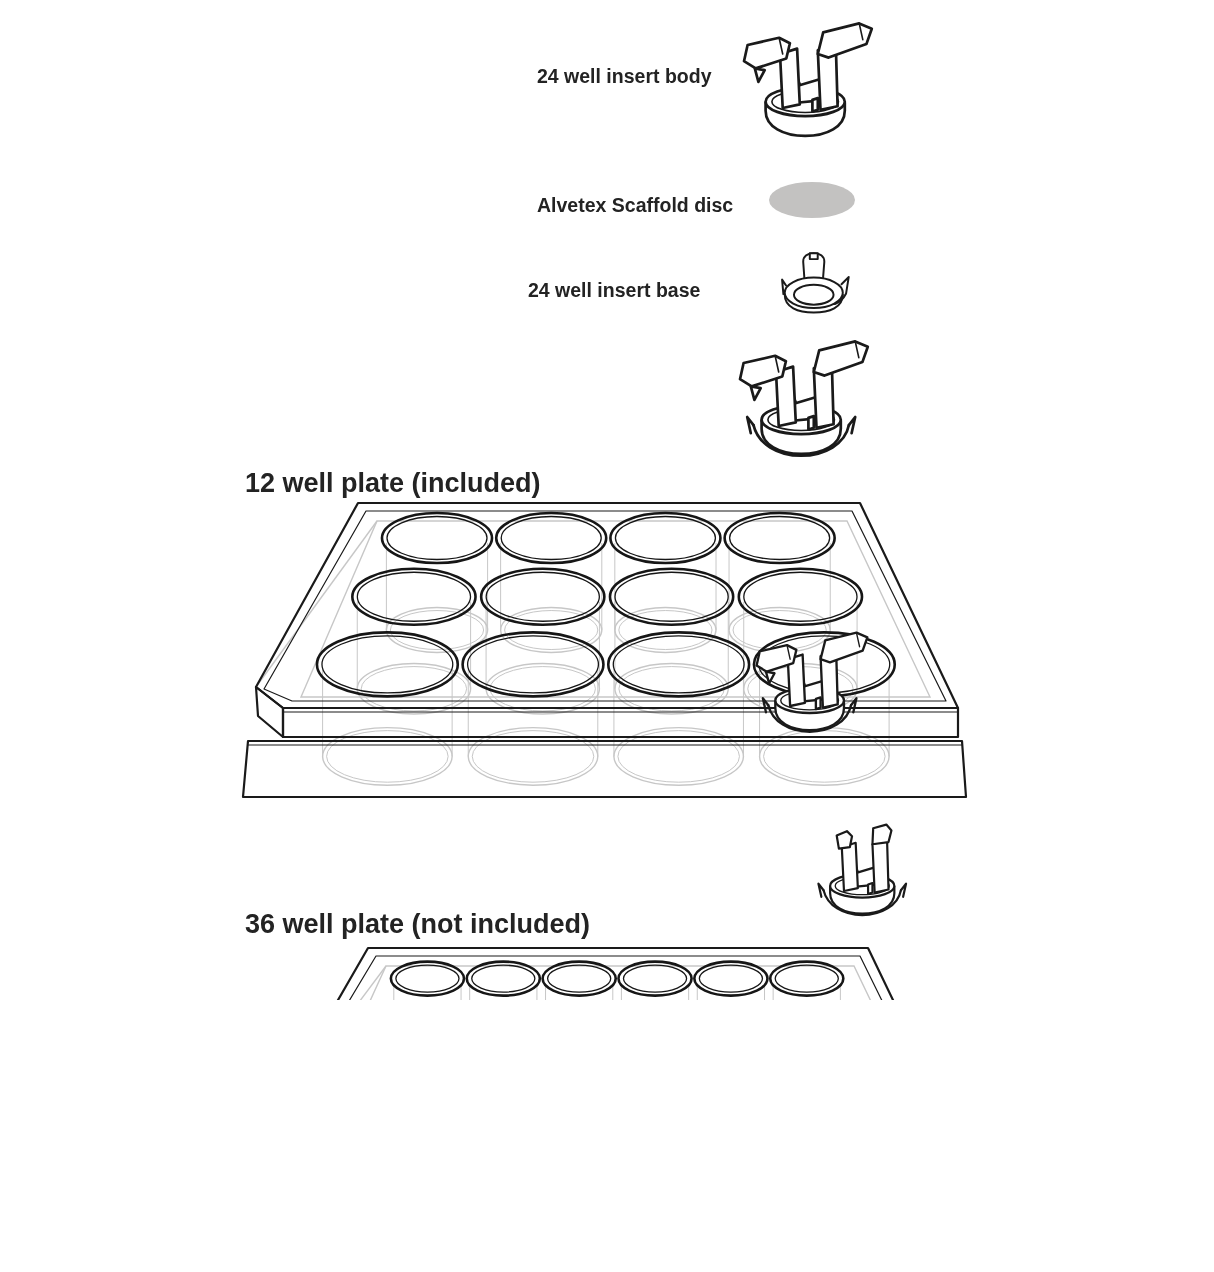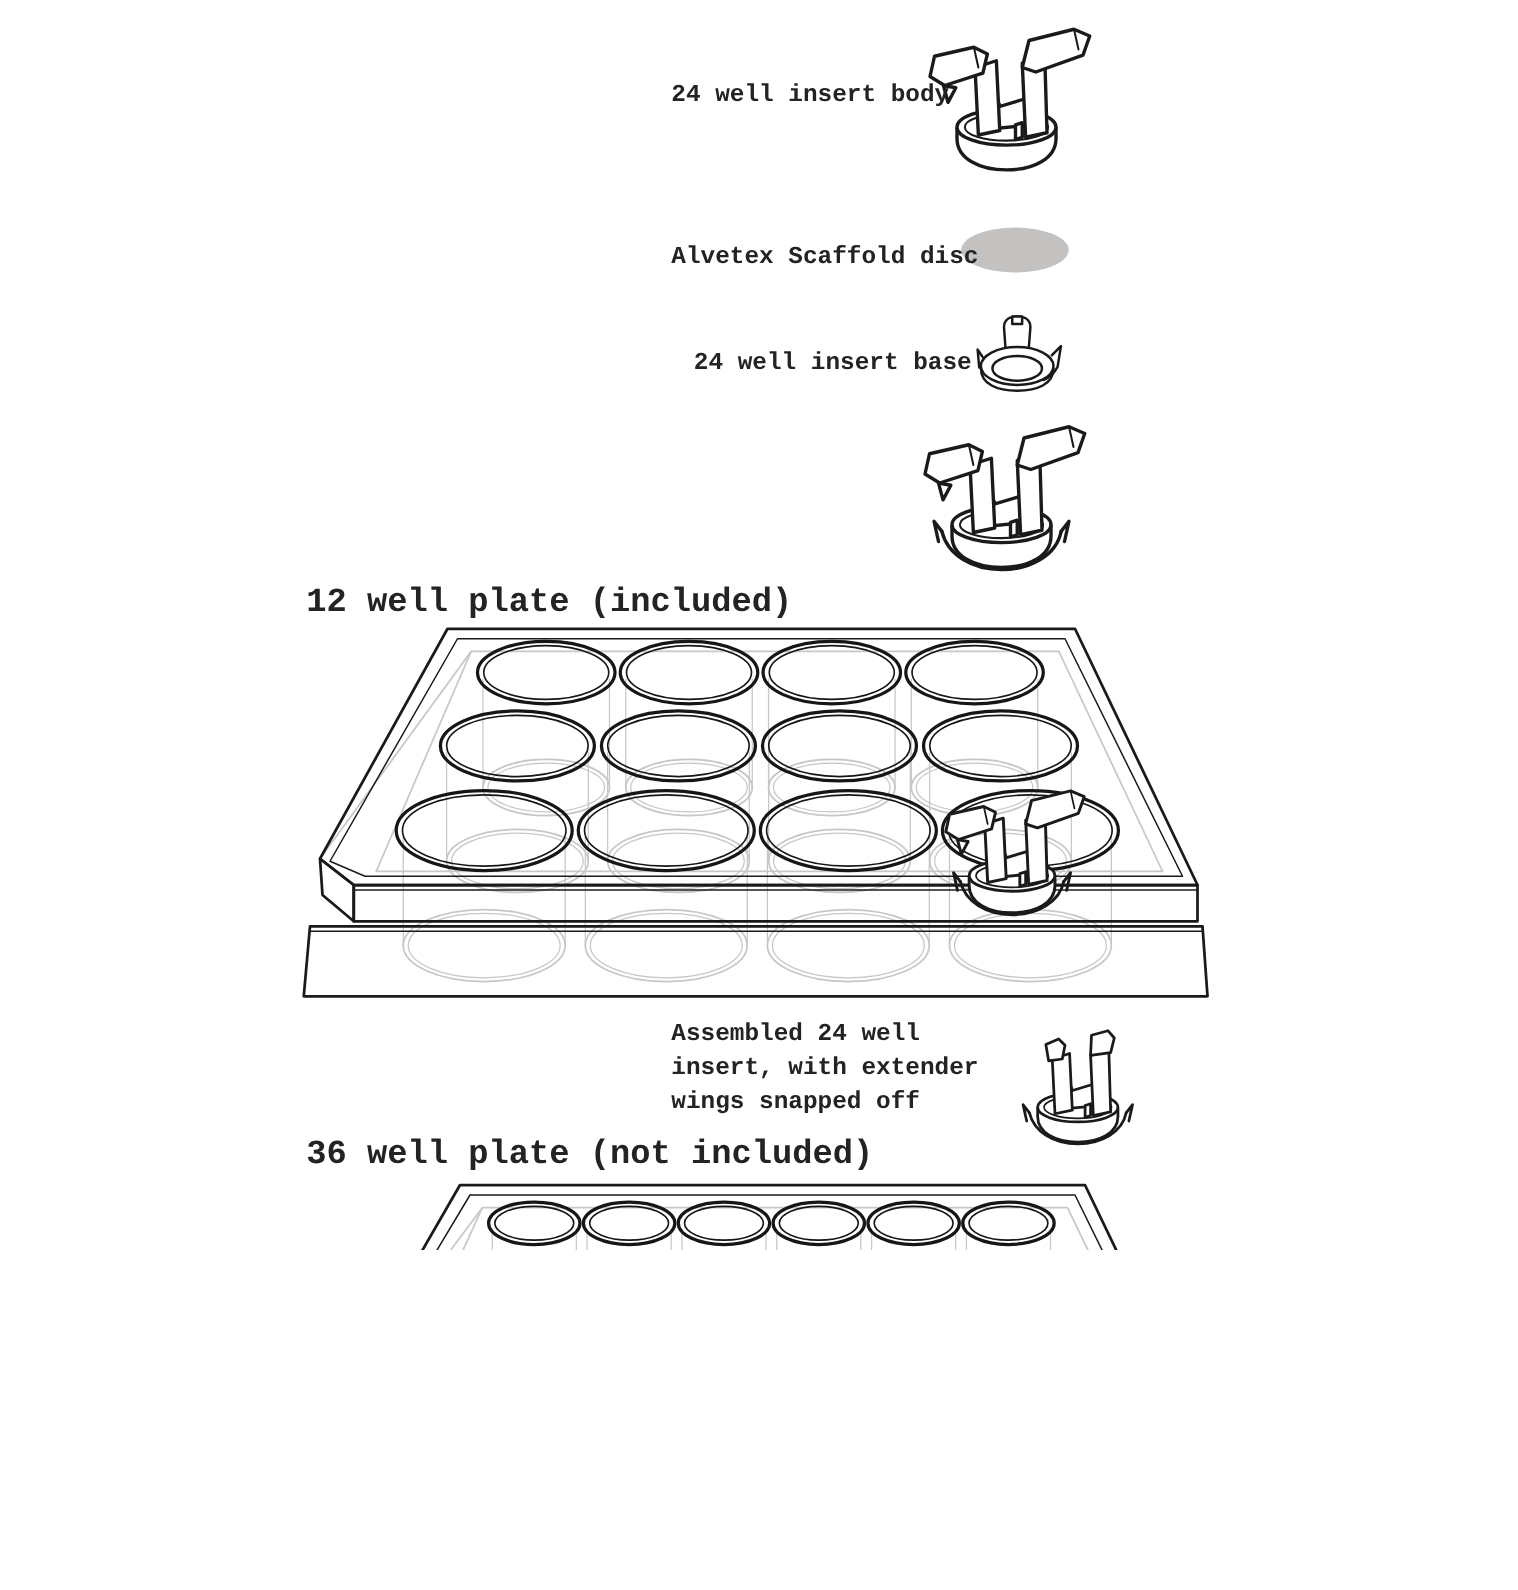--- a/index.html
+++ b/index.html
@@ -1,18 +1,18 @@
 <!DOCTYPE html>
 <html><head>
 <meta charset="utf-8">
 <style>
   html,body{margin:0;padding:0;background:#ffffff;}
   .canvas{
     position:relative;width:1214px;height:1000px;background:#ffffff;
-    overflow:hidden;font-family:Liberation Mono, monospace;
+    overflow:hidden;font-family:Liberation Sans, sans-serif;
   }
   .art{position:absolute;left:0;top:0;}
   .lbl{
     position:absolute;font-weight:700;color:#232323;
     font-size:19.5px;line-height:1.38;white-space:pre-line;
   }
   .lbl.plate{font-size:27px;}
   .caption{
     position:absolute;left:28px;top:1259px;width:1500px;height:13px;
     overflow:hidden;font-weight:700;color:#1c1c1c;font-size:23px;line-height:1;
@@ -362,21 +362,18 @@
           <ellipse cx="765.8058823529411" cy="1133.4" rx="46.599999999999994" ry="20.5" class="well thin"></ellipse>
           <ellipse cx="867.978431372549" cy="1133.4" rx="51.599999999999994" ry="24" class="well"></ellipse>
           <ellipse cx="867.978431372549" cy="1133.4" rx="46.599999999999994" ry="20.5" class="well thin"></ellipse>
         </g>
       <use href="#sym-insert-wingless" transform="translate(806,1092) scale(0.66)"></use>
     </g>
   </svg>
 
   <div class="lbl" style="left:537px;top:63px;">24 well insert body</div>
   <div class="lbl" style="left:537px;top:192px;">Alvetex Scaffold disc</div>
-  <div class="lbl" style="left:555px;top:277px;">24 well insert base</div>
+  <div class="lbl" style="left:528px;top:277px;">24 well insert base</div>
   <div class="lbl plate" style="left:245px;top:465px;">12 well plate (included)</div>
-  <div class="lbl" style="left:537px;top:814px;">Assembled 24 well
-insert, with extender
-wings snapped off</div>
   <div class="lbl plate" style="left:245px;top:906px;">36 well plate (not included)</div>
 
   <div class="caption">ation of the well insert formats: the assembled insert can be placed into a well plate as required for culture; insertion of the</div>
 </div>
 
 </body></html>

